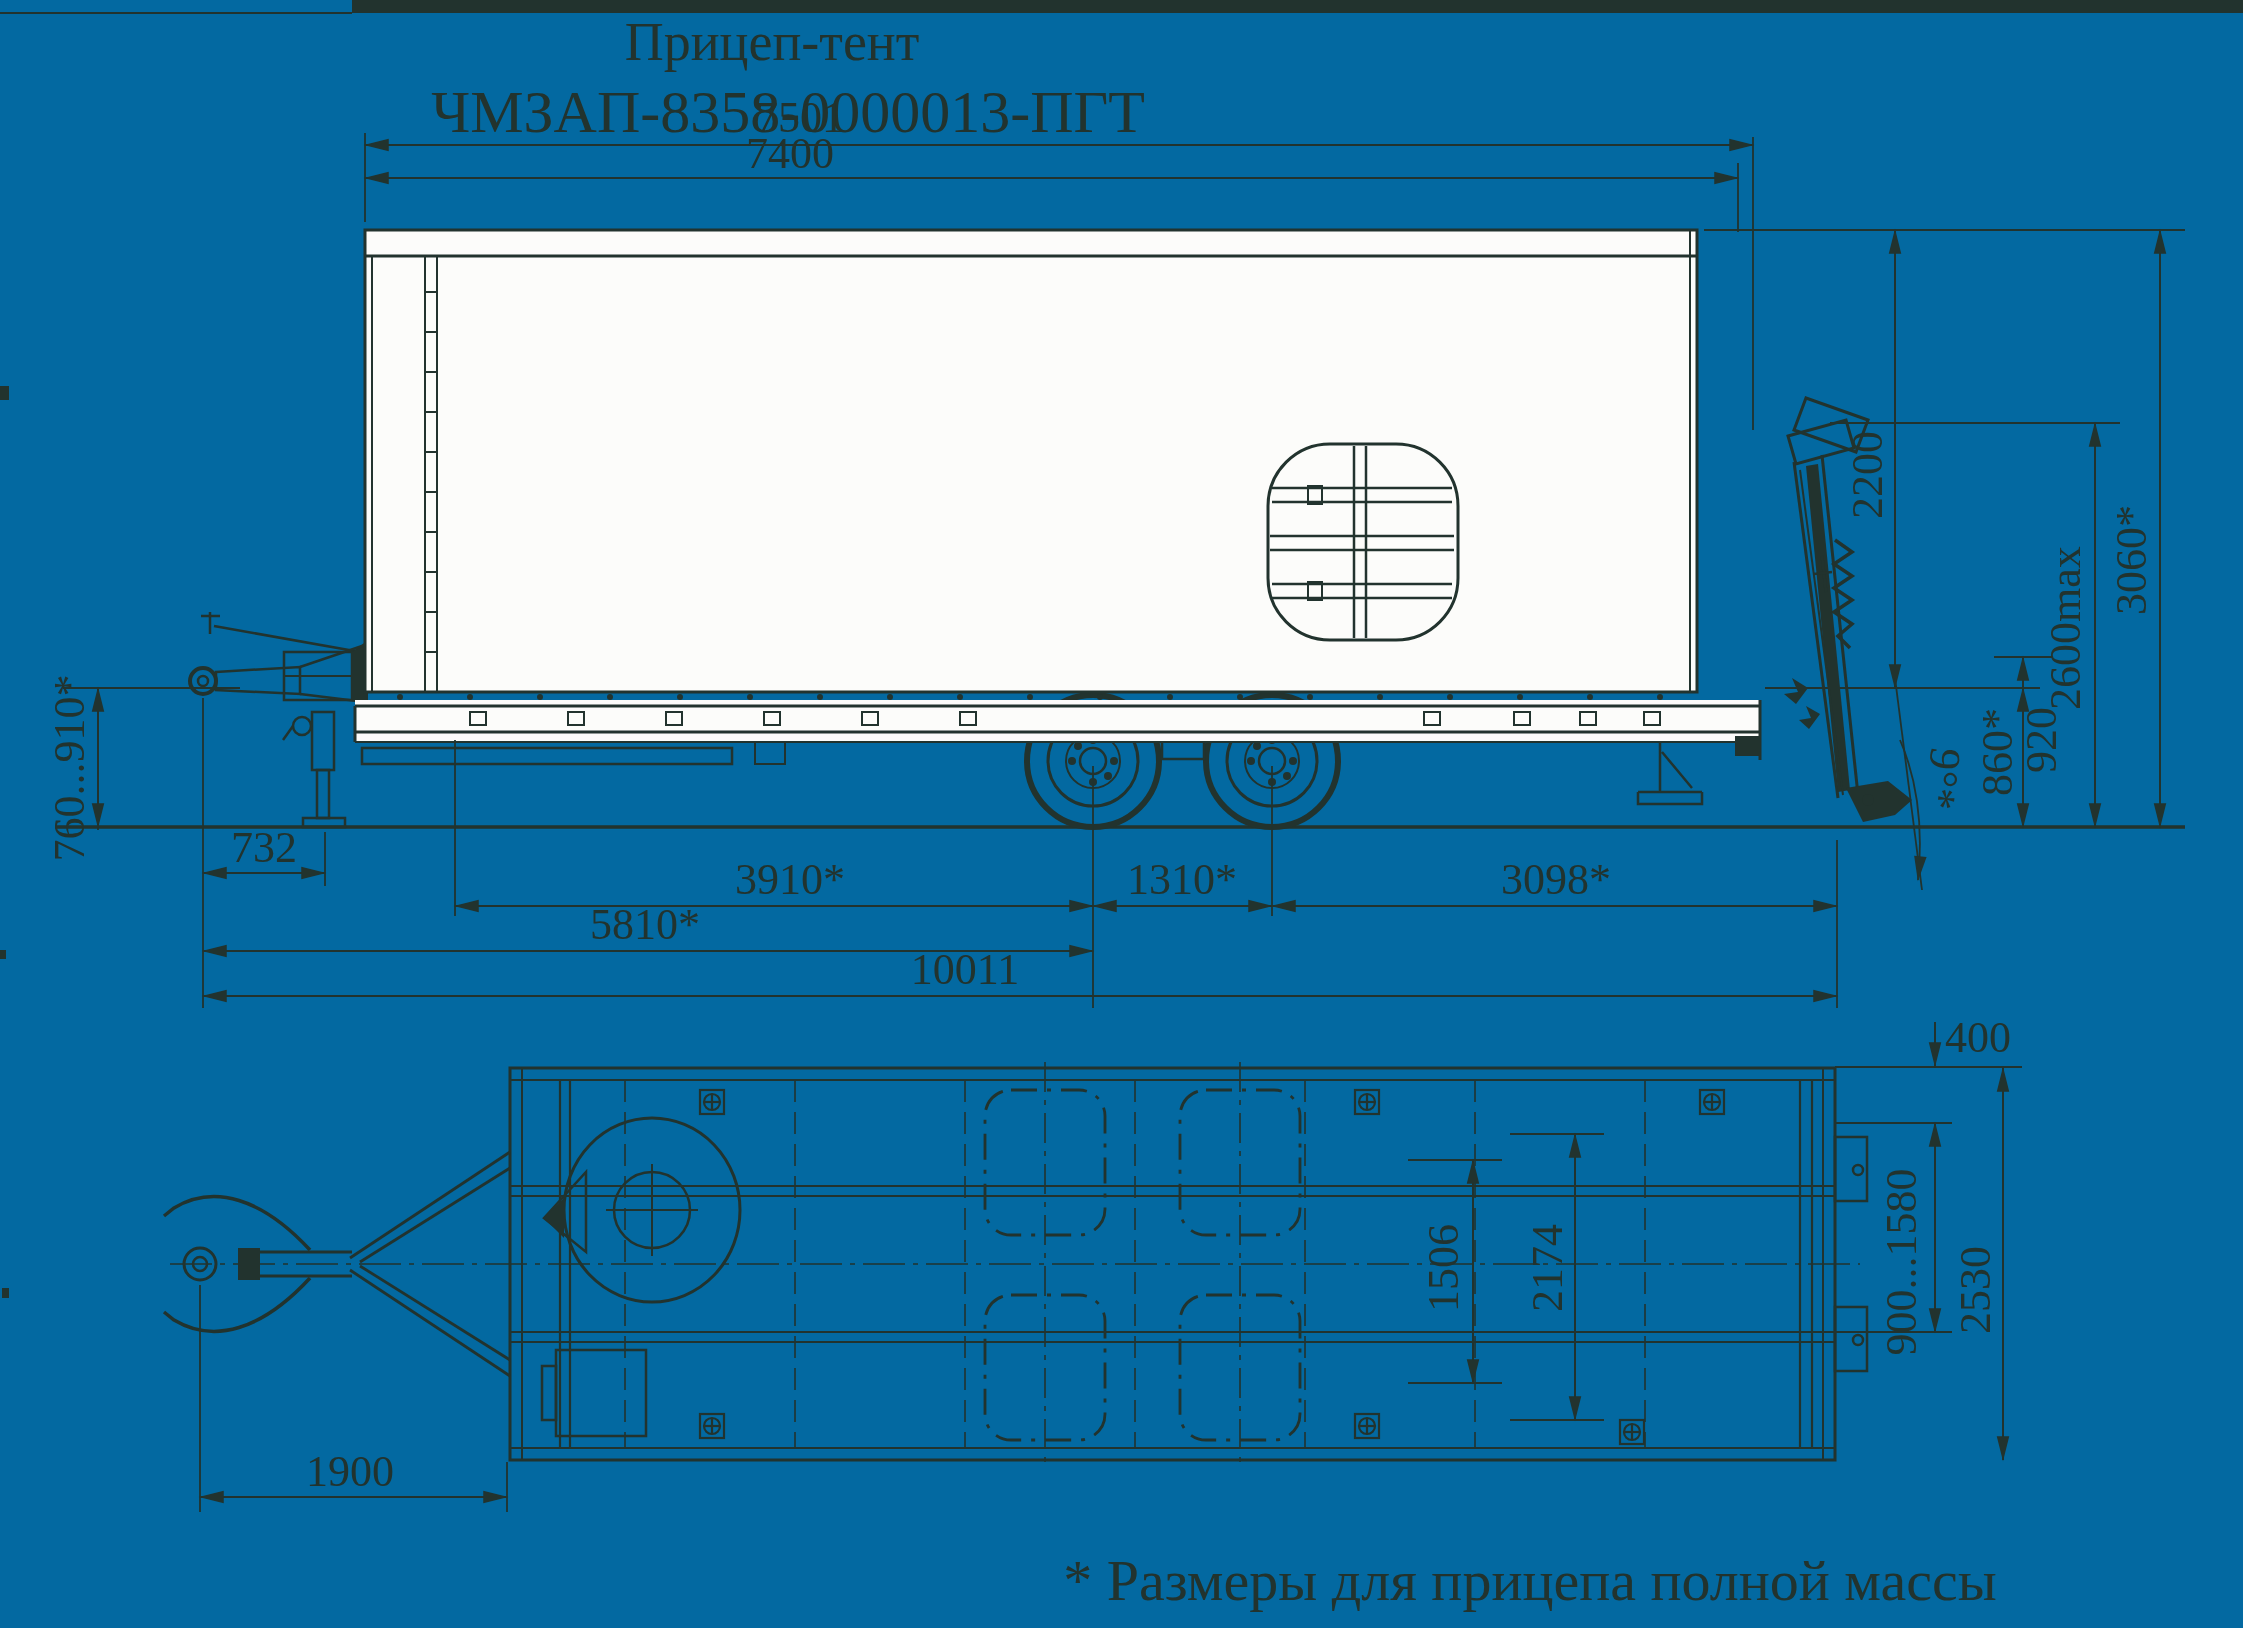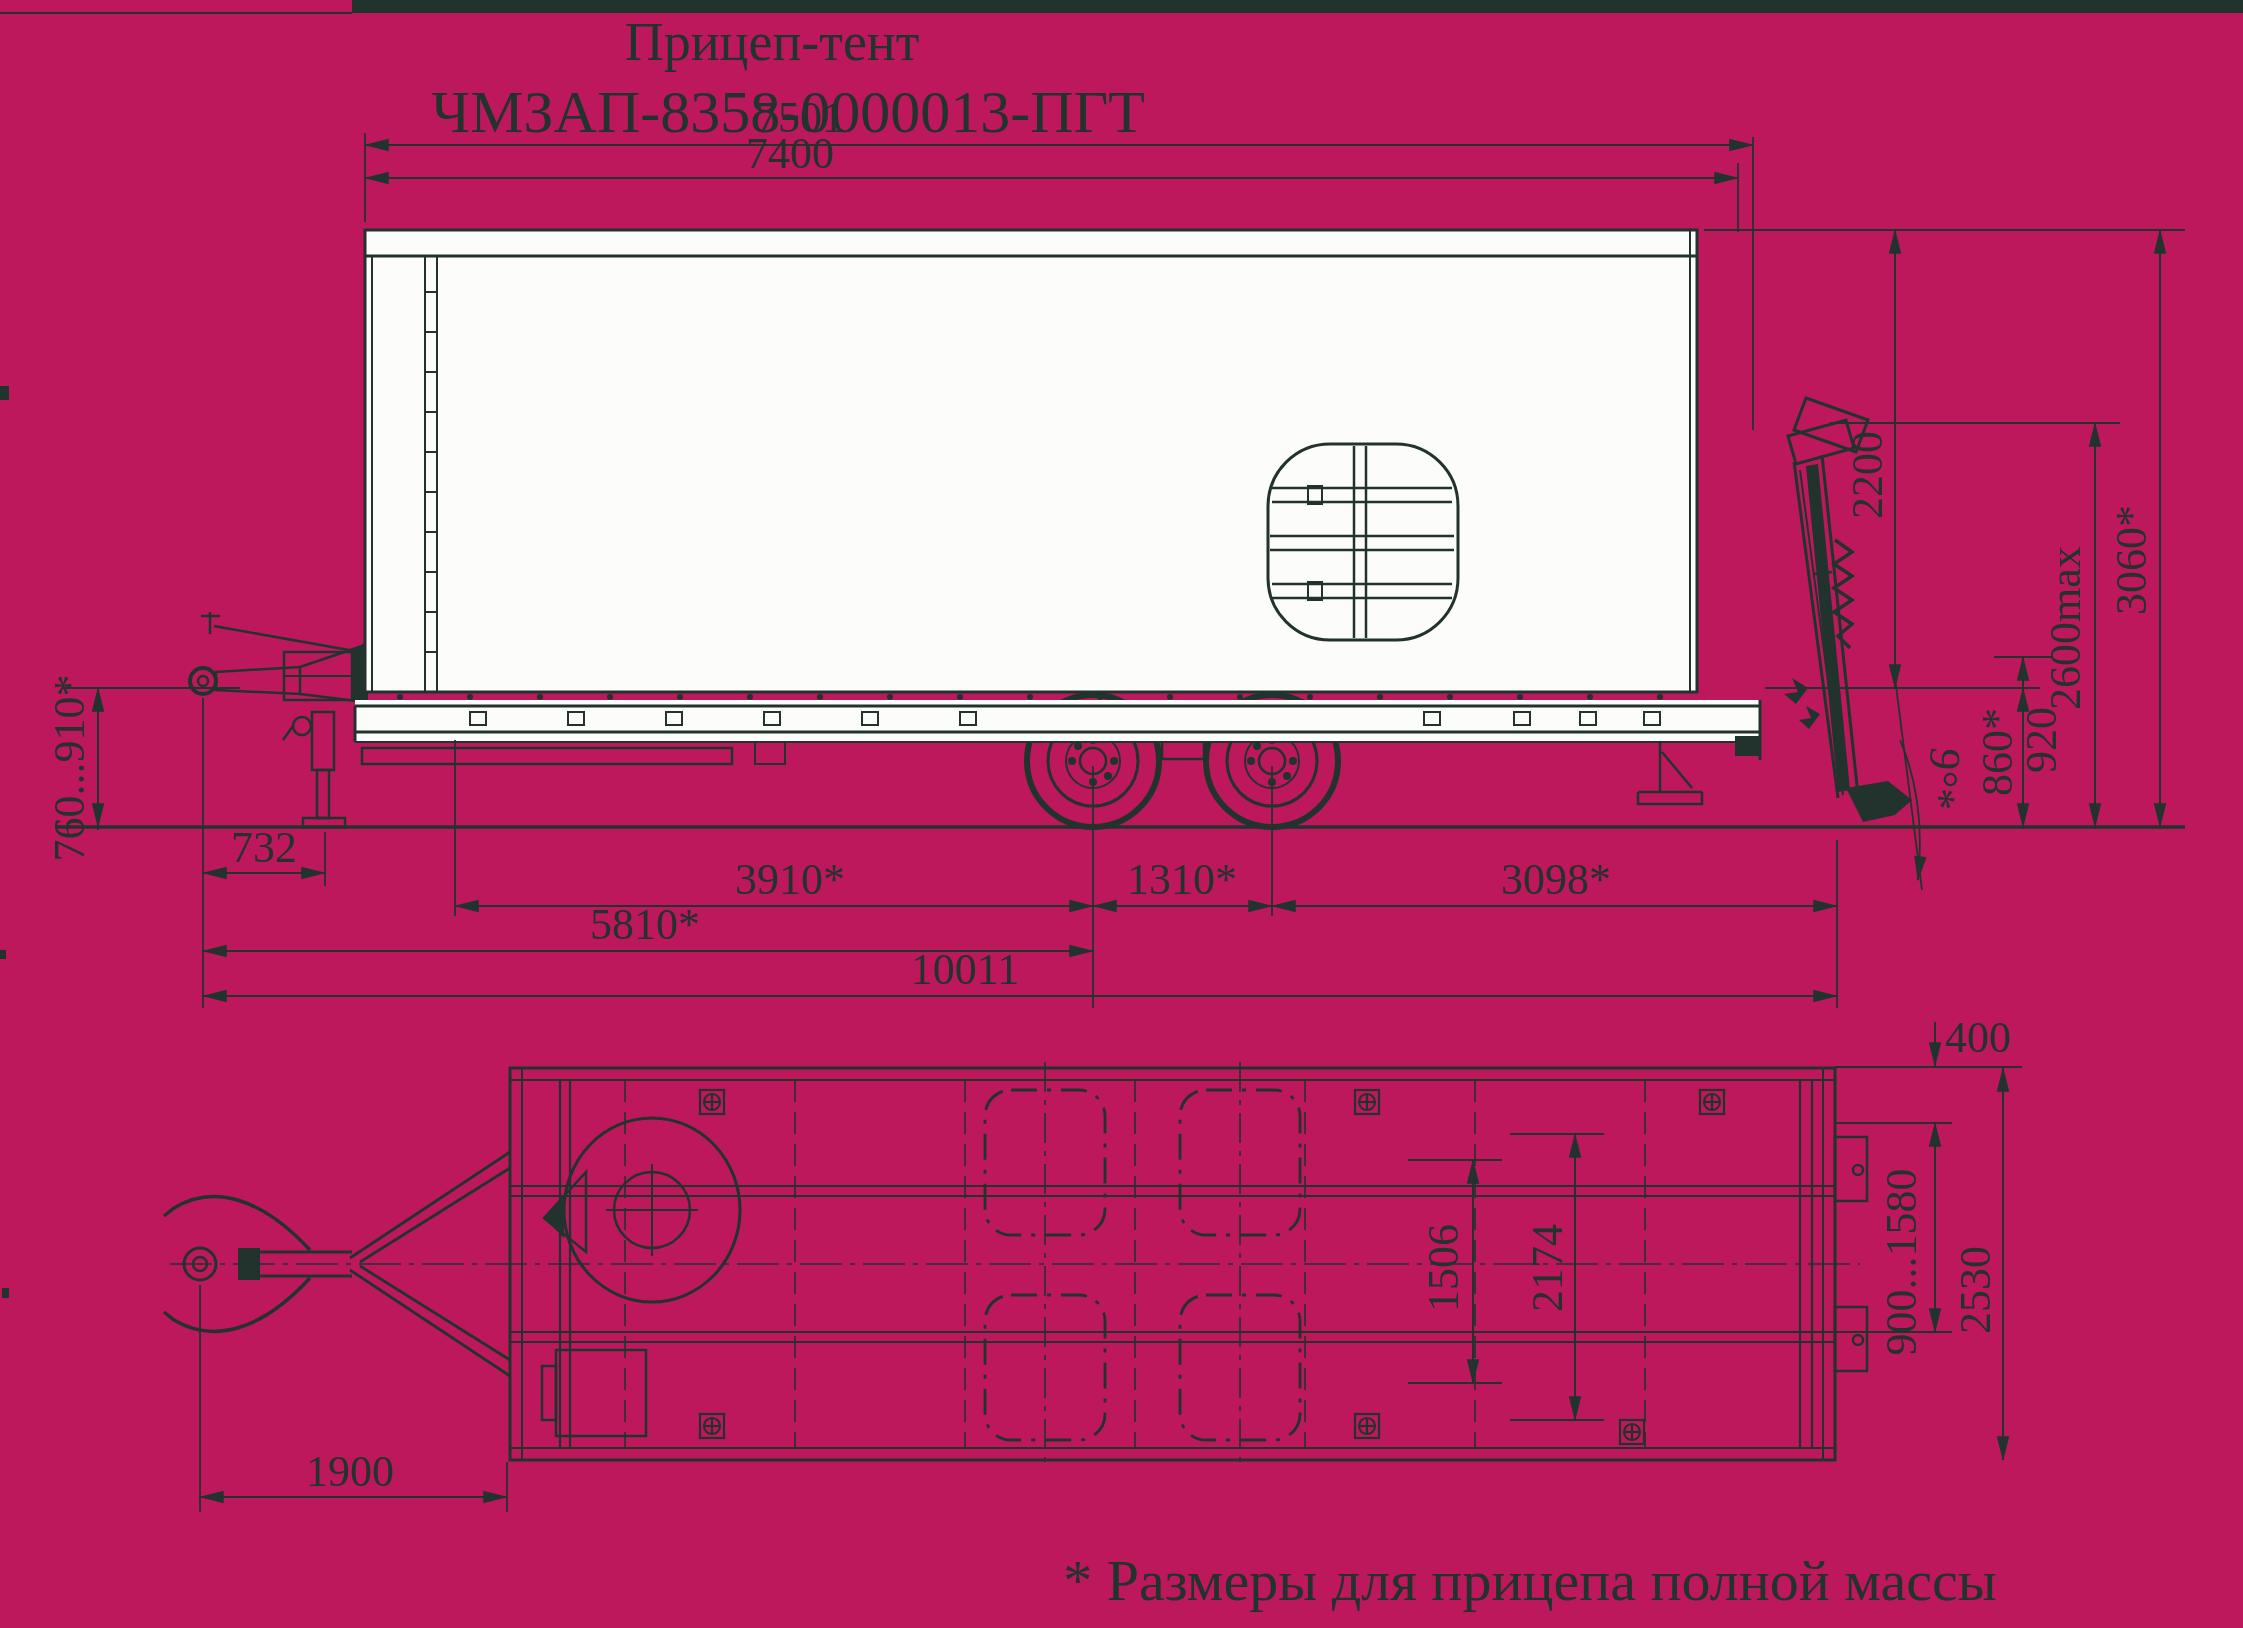--- a/index.html
+++ b/index.html
@@ -1,19 +1,19 @@
 <!DOCTYPE html>
 <html><head>
 <meta charset="utf-8">
 <style>
   html,body{margin:0;padding:0;background:#ffffff;}
   .sheet{
     position:relative;
     width:2243px;height:1628px;
-    background:#be185d;
+    background:#0369a1;
     font-family:"Liberation Serif","DejaVu Serif",serif;
     overflow:hidden;
   }
   svg{display:block}
   .dimtxt{font-family:"Liberation Serif","DejaVu Serif",serif;}
 </style>
 </head>
 <body>
 
 <div class="sheet">

